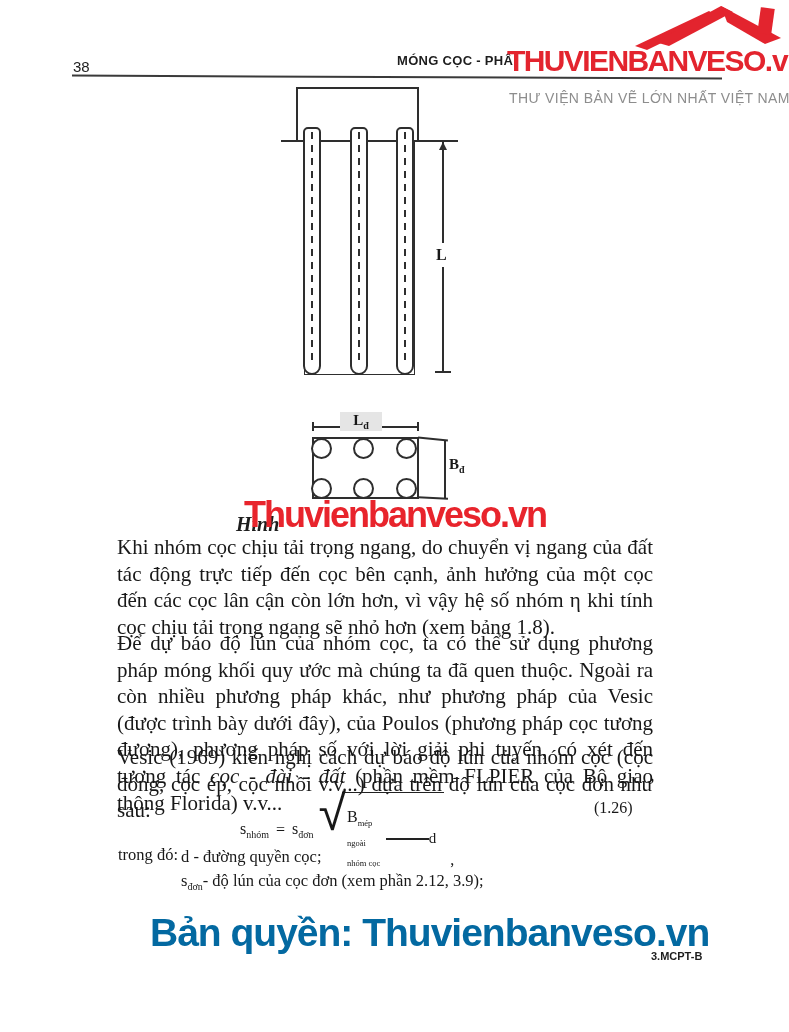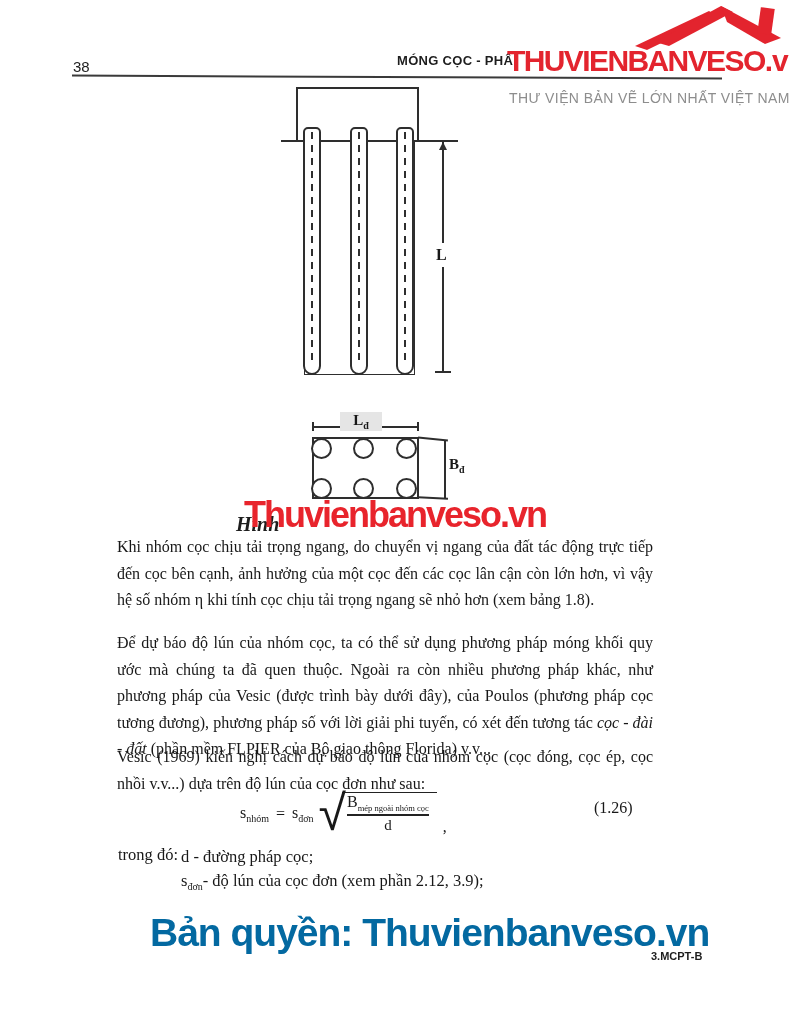--- a/index.html
+++ b/index.html
@@ -49,31 +49,31 @@
   .dimBd-ext1 { left:418px; top:438px; width:30px; height:1.5px; background:#2e2e2e; transform:rotate(6deg); }
   .dimBd-ext2 { left:418px; top:497px; width:30px; height:1.5px; background:#2e2e2e; transform:rotate(3deg); }
   .dimBd-label { left:449px; top:456px; font-size:15px; font-weight:bold; }
   .dimsub { font-size:10px; vertical-align:sub; font-weight:bold; }
 
   
   .caption { left:236px; top:513px; font-size:20px; font-style:italic; font-weight:bold; color:#1d1d1d; }
   .wm-red { left:244px; top:494px; font-family:"Liberation Sans",sans-serif; font-weight:800; font-size:36px; letter-spacing:-2px; color:#e8242c; white-space:nowrap; z-index:5; }
 
   
-  .para { left:117px; width:536px; font-size:16px; line-height:26.6px; text-align:justify; }
+  .para { left:117px; width:536px; font-size:21px; line-height:26.6px; text-align:justify; }
   .pp1 { top:534px; } .pp2 { top:630px; } .pp3 { top:744px; }
   .ital { font-style:italic; }
 
   
   .formula { left:240px; top:792px; display:flex; align-items:center; font-size:16px; z-index:2; }
   .formula sub, .wsub { font-size:10px; }
   .eqsign { margin:0 7px; }
   .sqrt { display:inline-flex; align-items:flex-start; margin-left:5px; }
   .radical { font-size:50px; line-height:44px; font-family:"DejaVu Sans",sans-serif; font-weight:200; margin-right:-4px; transform:translateY(-1px); }
-  .radicand { border-top:1.6px solid #222; display:flex; flex-direction:column; align-items:center; padding:0 8px 0 5px; }
+  .radicand { border-top:1.6px solid #222; display:flex; flex-direction:row; align-items:center; padding:15px 8px 0 5px; }
   .radicand .bar { width:100%; height:1.5px; background:#222; margin-top:1px; }
   .radicand .num sub { font-size:8.5px; }
   .radicand .den { font-size:15px; padding-top:1px; }
   .fcomma { margin-left:6px; align-self:flex-end; }
   .eqno { left:594px; top:799px; font-size:16px; }
 
   
   .where { left:118px; top:845px; display:flex; z-index:2; }
   .where-intro { font-size:16.5px; width:63px; }
   .where-items { font-size:16.5px; line-height:23.5px; max-width:480px; }
@@ -156,21 +156,21 @@
         <span class="den">d</span>
       </span>
     </span>
     <span class="fcomma">,</span>
   </div>
   <span class="abs eqno">(1.26)</span>
 
   <div class="abs where">
     <span class="where-intro">trong đó:</span>
     <div class="where-items">
-      <div class="it">d - đường pháp cọc;</div>
+      <div class="it">d - đường quyền cọc;</div>
       <div class="it"><span>s</span><sub class="wsub">đơn</sub><span>- độ lún của cọc đơn (xem phần 2.12, 3.9);</span></div>
     </div>
   </div>
 
   <span class="abs wm-footer">Bản quyền: Thuvienbanveso.vn</span>
   <span class="abs sig">3.MCPT-B</span>
 
 </div>
 
 </body></html>

